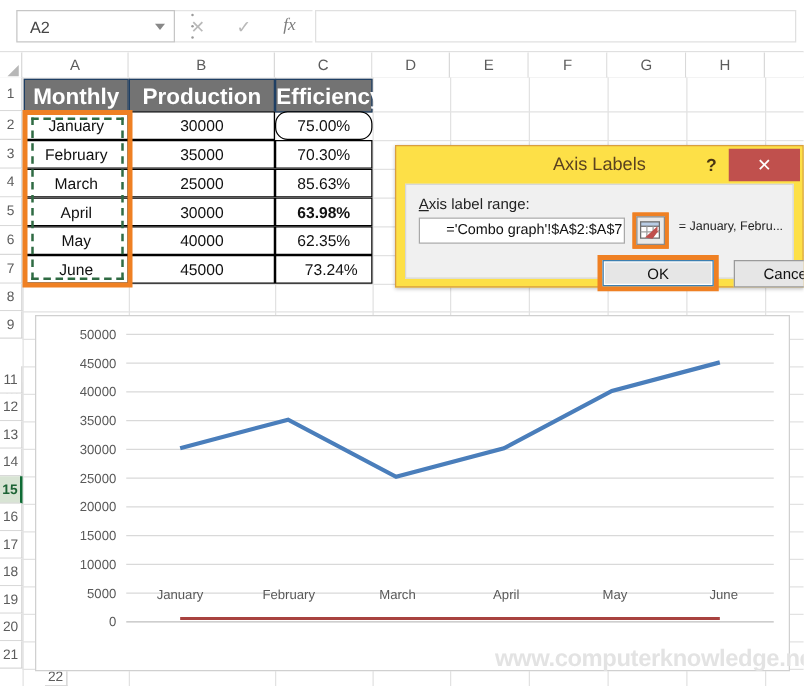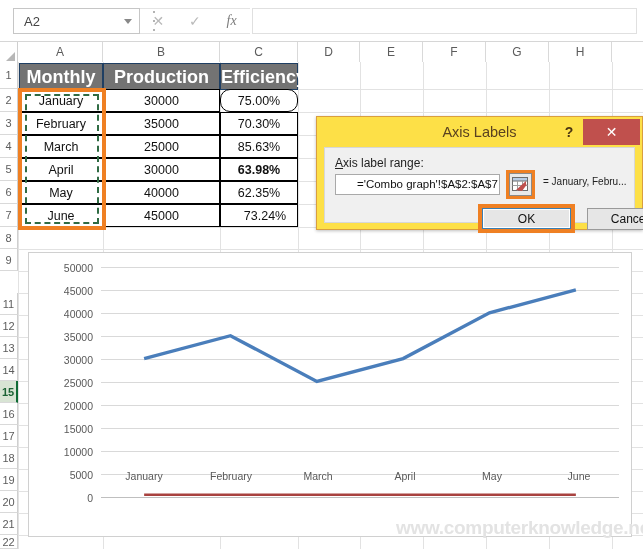--- a/index.html
+++ b/index.html
@@ -296,21 +296,21 @@
   <div class="row-h" style="top:315px;height:22px;line-height:22px;">12</div>
   <div class="row-h" style="top:337px;height:22px;line-height:22px;">13</div>
   <div class="row-h" style="top:359px;height:22px;line-height:22px;">14</div>
   <div class="row-h active" style="top:381px;height:22px;line-height:22px;">15</div>
   <div class="row-h" style="top:403px;height:22px;line-height:22px;">16</div>
   <div class="row-h" style="top:425px;height:22px;line-height:22px;">17</div>
   <div class="row-h" style="top:447px;height:22px;line-height:22px;">18</div>
   <div class="row-h" style="top:469px;height:22px;line-height:22px;">19</div>
   <div class="row-h" style="top:491px;height:22px;line-height:22px;">20</div>
   <div class="row-h" style="top:513px;height:22px;line-height:22px;">21</div>
-  <div class="row-h" style="top:535px;height:14px;line-height:14px;">22</div>
+  <div class="row-h" style="top:535px;height:14px;line-height:14px;margin-left:36px;">22</div>
 
   <div class="hdr-cell" style="left:19px;top:63px;width:84px;">Monthly</div>
   <div class="hdr-cell" style="left:103px;top:63px;width:117px;">Production (Shirt)</div>
   <div class="hdr-cell" style="left:220px;top:63px;width:78px;">Efficiency</div>
 
   <div class="data-cell" style="left:19px;top:89px;width:84px;">January</div>
   <div class="data-cell" style="left:103px;top:89px;width:117px;">30000</div>
   <div class="data-cell" style="left:220px;top:89px;width:78px;border-radius:10px;">75.00%</div>
 
   <div class="data-cell" style="left:19px;top:112px;width:84px;">February</div>

